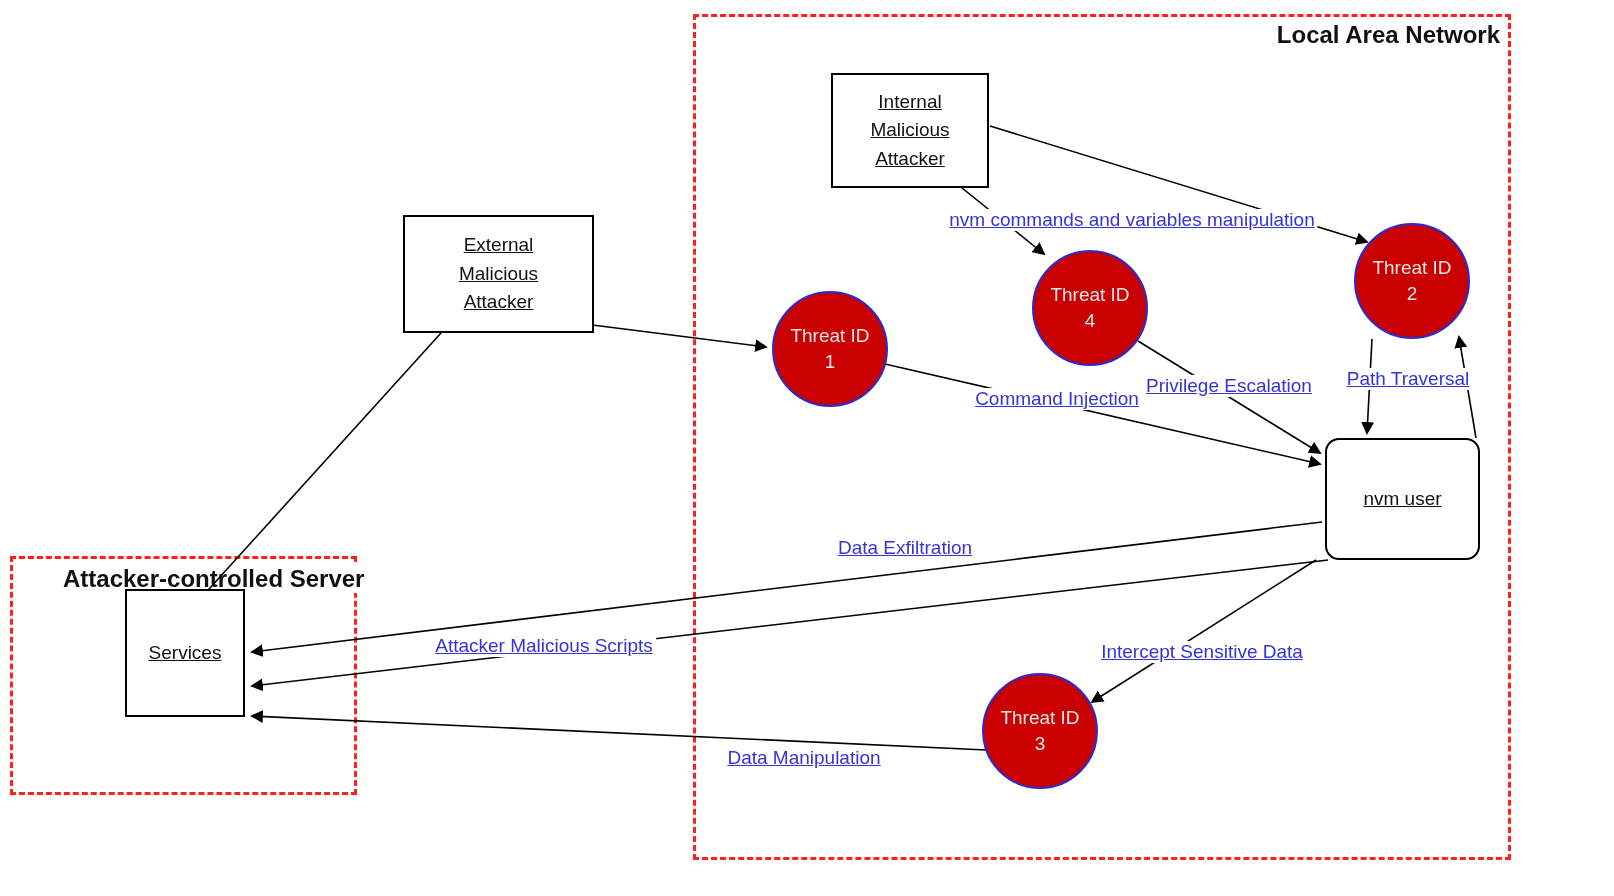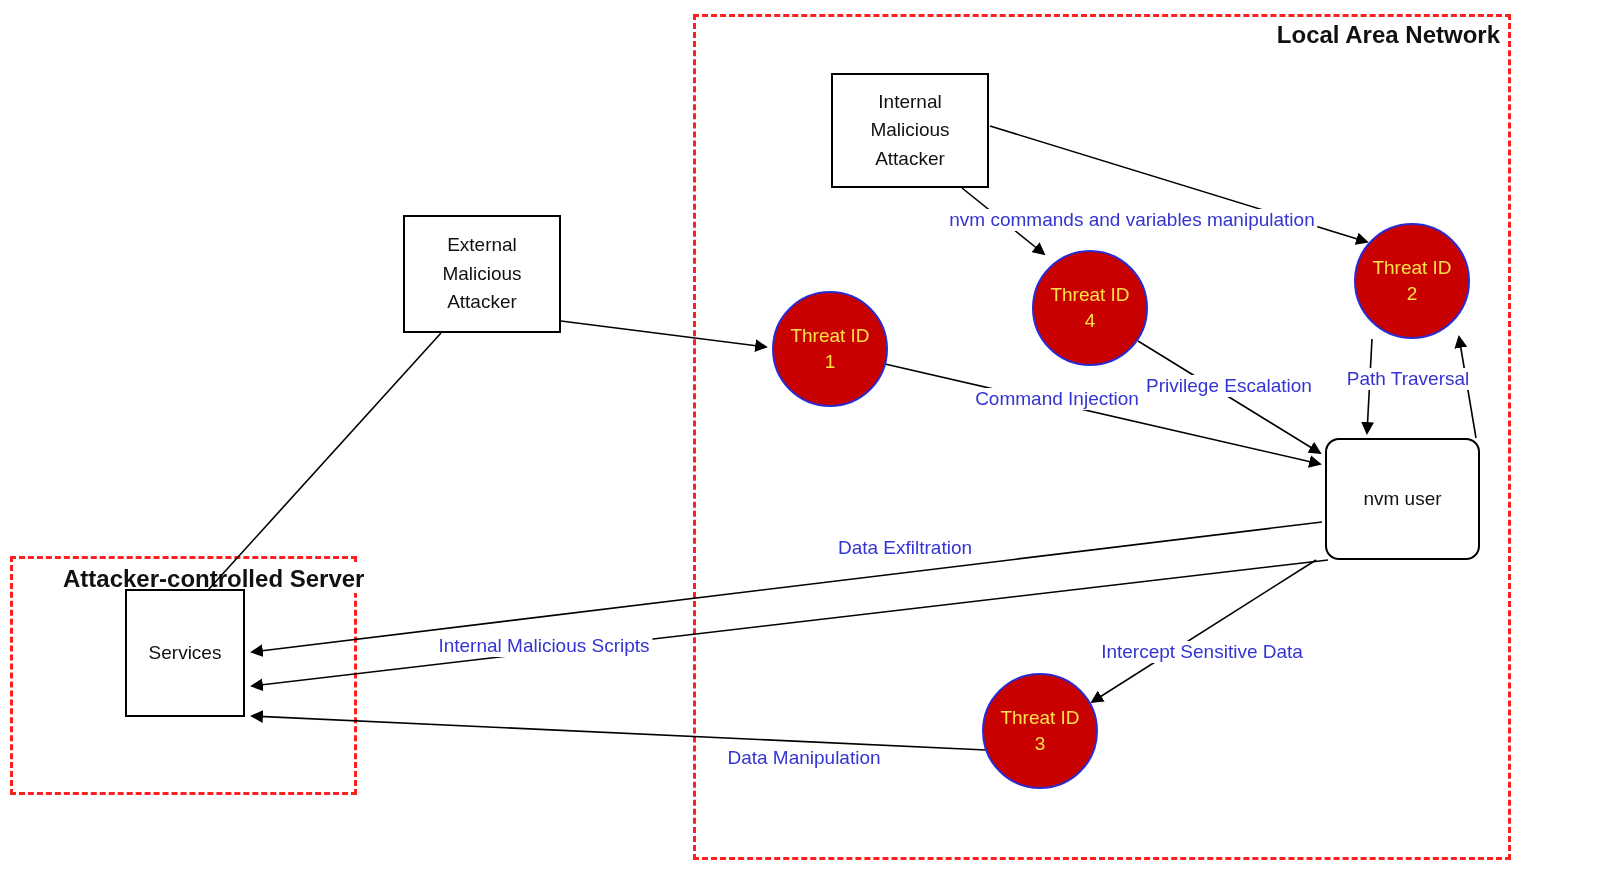--- a/index.html
+++ b/index.html
@@ -34,46 +34,48 @@
     border: 2px solid #000000;
     background: #ffffff;
     display: flex;
     align-items: center;
     justify-content: center;
     text-align: center;
     font-size: 19px;
     color: #111111;
     white-space: pre-line;
     line-height: 1.5;
+    text-decoration: underline;
   }
   .threat {
     position: absolute;
     box-sizing: border-box;
     width: 116px;
     height: 116px;
     border-radius: 50%;
     background: #c80000;
     border: 2px solid #2b2bd4;
     display: flex;
     align-items: center;
     justify-content: center;
     text-align: center;
-    color: #fde047;
+    color: #e5e5e5;
     font-size: 19px;
     white-space: pre-line;
     line-height: 1.35;
   }
   .flow-label {
     position: absolute;
     transform: translate(-50%, -50%);
     color: #3434d3;
     font-size: 19px;
     white-space: nowrap;
     background: #ffffff;
     padding: 0 3px;
+    text-decoration: underline;
   }
 </style>
 </head>
 <body>
 
 <div class="canvas">
 
   <div class="boundary" style="left:693px; top:14px; width:818px; height:846px;">
     <div class="boundary-label" style="top:4px; right:6px;">Local Area Network</div>
   </div>
@@ -100,21 +102,21 @@
     <line x1="1322" y1="522" x2="252" y2="652" marker-end="url(#ah)"></line>
     <line x1="1328" y1="560" x2="252" y2="686" marker-end="url(#ah)"></line>
     <line x1="1316" y1="560" x2="1092" y2="702" marker-end="url(#ah)"></line>
     <line x1="986" y1="750" x2="252" y2="716" marker-end="url(#ah)"></line>
   </svg>
 
   <div class="box" style="left:831px; top:73px; width:158px; height:115px;">Internal
 Malicious
 Attacker</div>
 
-  <div class="box" style="left:403px; top:215px; width:158px; height:118px;">External
+  <div class="box" style="left:403px; top:215px; width:191px; height:118px;">External
 Malicious
 Attacker</div>
 
   <div class="box" style="left:1325px; top:438px; width:155px; height:122px;border-radius:14px;">nvm user</div>
 
   <div class="box" style="left:125px; top:589px; width:120px; height:128px;">Services</div>
 
   <div class="threat" style="left:772px; top:291px;">Threat ID
 1</div>
 
@@ -130,19 +132,19 @@
   <div class="flow-label" style="left:1132px; top:220px;">nvm commands and variables manipulation</div>
 
   <div class="flow-label" style="left:1229px; top:362px;margin-top:24px;">Privilege Escalation</div>
 
   <div class="flow-label" style="left:1408px; top:379px;">Path Traversal</div>
 
   <div class="flow-label" style="left:1057px; top:399px;">Command Injection</div>
 
   <div class="flow-label" style="left:905px; top:548px;">Data Exfiltration</div>
 
-  <div class="flow-label" style="left:544px; top:646px;">Internal Malicious Scripts</div>
+  <div class="flow-label" style="left:544px; top:646px;">Attacker Malicious Scripts</div>
 
   <div class="flow-label" style="left:1202px; top:652px;">Intercept Sensitive Data</div>
 
   <div class="flow-label" style="left:804px; top:758px;">Data Manipulation</div>
 
 </div>
 
 </body></html>

